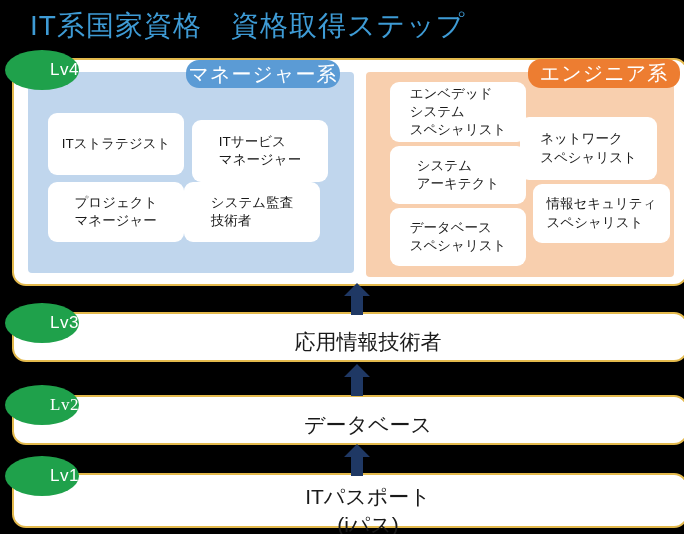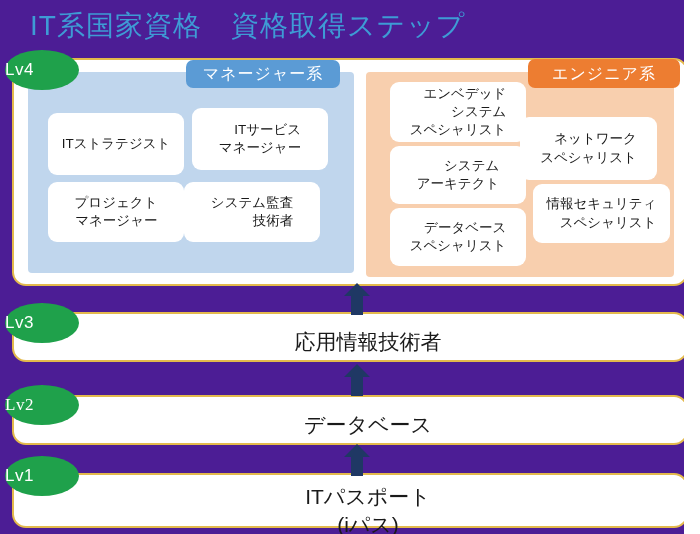--- a/index.html
+++ b/index.html
@@ -4,21 +4,21 @@
 <style>
   html, body {
     margin: 0;
     padding: 0;
     background: #ffffff;
   }
   #canvas {
     position: relative;
     width: 684px;
     height: 534px;
-    background: #4c1d95;
+    background: #000000;
     overflow: hidden;
     font-family: "Liberation Sans", "DejaVu Sans", sans-serif;
   }
 
   
   #title {
     position: absolute;
     left: 30px;
     top: 6px;
     width: 640px;
@@ -43,21 +43,21 @@
   
   .lv-badge {
     position: absolute;
     width: 74px;
     height: 40px;
     border-radius: 50%;
     background: #1FA14B;
     color: #ffffff;
     font-size: 17px;
     line-height: 40px;
-    text-align: left;
+    text-align: right;
     letter-spacing: 0.5px;
     z-index: 6;
   }
 
   
   #lv4-row {
     left: 12px;
     top: 58px;
     width: 676px;
     height: 228px;
@@ -78,23 +78,23 @@
     left: 366px;
     top: 72px;
     width: 308px;
     height: 205px;
     background: #F8CFAE;
   }
 
   
   .cat-tab {
     position: absolute;
-    border-radius: 7px;
+    border-radius: 13px;
     color: #ffffff;
-    font-size: 16px;
+    font-size: 20px;
     text-align: center;
     letter-spacing: 1px;
     z-index: 5;
     box-sizing: border-box;
   }
   #manager-tab {
     left: 186px;
     top: 60px;
     width: 154px;
     height: 28px;
@@ -113,30 +113,30 @@
   
   .cert-card {
     position: absolute;
     background: #ffffff;
     border-radius: 9px;
     color: #1a1a1a;
     font-size: 13.5px;
     display: flex;
     align-items: center;
     justify-content: center;
-    text-align: right;
+    text-align: left;
     line-height: 1.35;
     box-sizing: border-box;
     white-space: pre-line;
     z-index: 4;
   }
 
   
   #card-it-strategist   { left: 48px;  top: 113px; width: 136px; height: 62px; }
-  #card-it-service-mgr  { left: 192px; top: 108px; width: 136px; height: 62px; }
+  #card-it-service-mgr  { left: 192px; top: 120px; width: 136px; height: 62px; }
   #card-project-mgr     { left: 48px;  top: 182px; width: 136px; height: 60px; }
   #card-system-audit    { left: 184px; top: 182px; width: 136px; height: 60px; }
 
   
   #card-embedded        { left: 390px; top: 82px;  width: 136px; height: 60px; }
   #card-sys-architect   { left: 390px; top: 146px; width: 136px; height: 58px; }
   #card-database        { left: 390px; top: 208px; width: 136px; height: 58px; }
   
   #card-network         { left: 520px; top: 117px; width: 137px; height: 63px; }
   #card-security        { left: 533px; top: 184px; width: 137px; height: 59px; }

